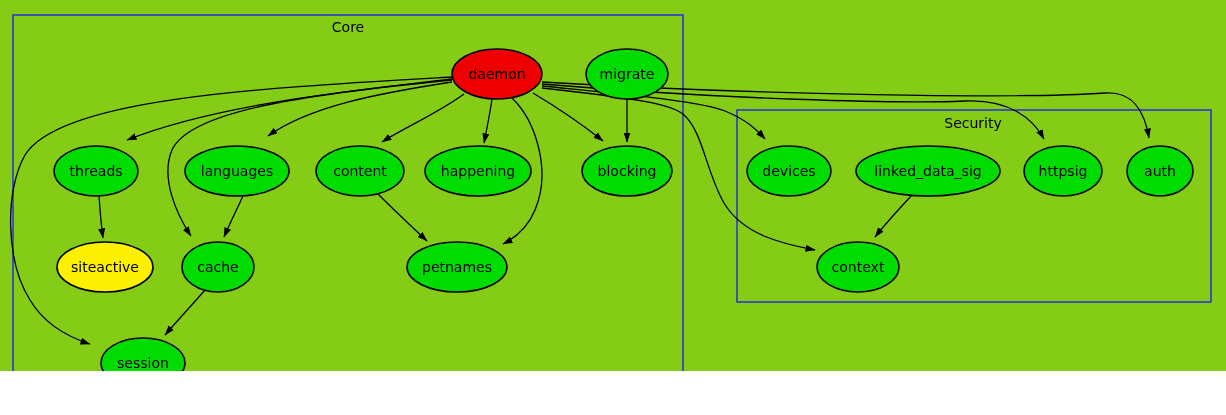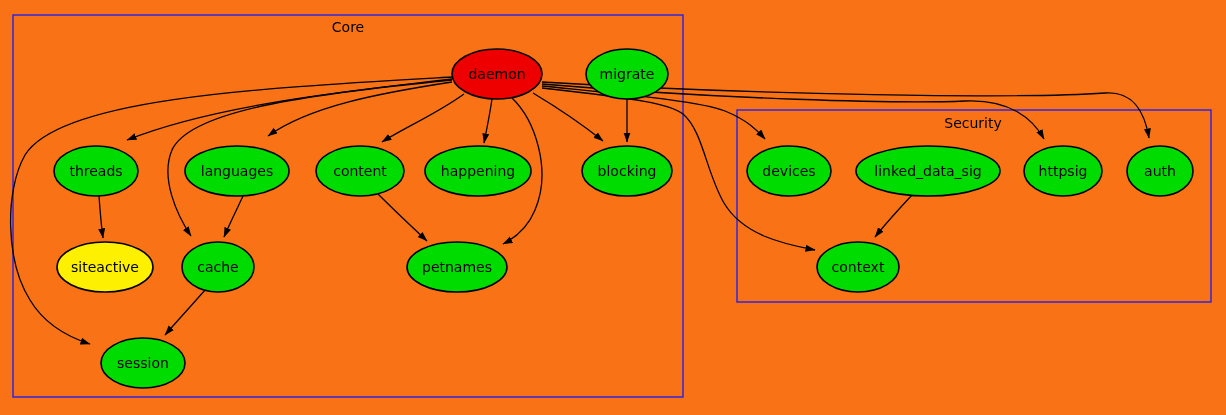--- a/index.html
+++ b/index.html
@@ -1,20 +1,20 @@
 <!DOCTYPE html>
 <html><head>
 <meta charset="utf-8">
 <style>
   html, body { margin: 0; padding: 0; background: #ffffff; }
   .canvas {
     position: relative;
     width: 1226px;
-    height: 415px;
-    background: #f97316;
+    height: 371px;
+    background: #84cc16;
     font-family: "DejaVu Sans", sans-serif;
   }
   svg { display: block; width: 1226px; height: 415px; }
   .cluster-rect { fill: none; }
   .cluster-label { font-size: 14px; text-anchor: middle; }
   .edge-path { fill: none; }
   .node-ellipse { }
   .node-label { font-size: 14px; text-anchor: middle; }
 </style>
 </head>

